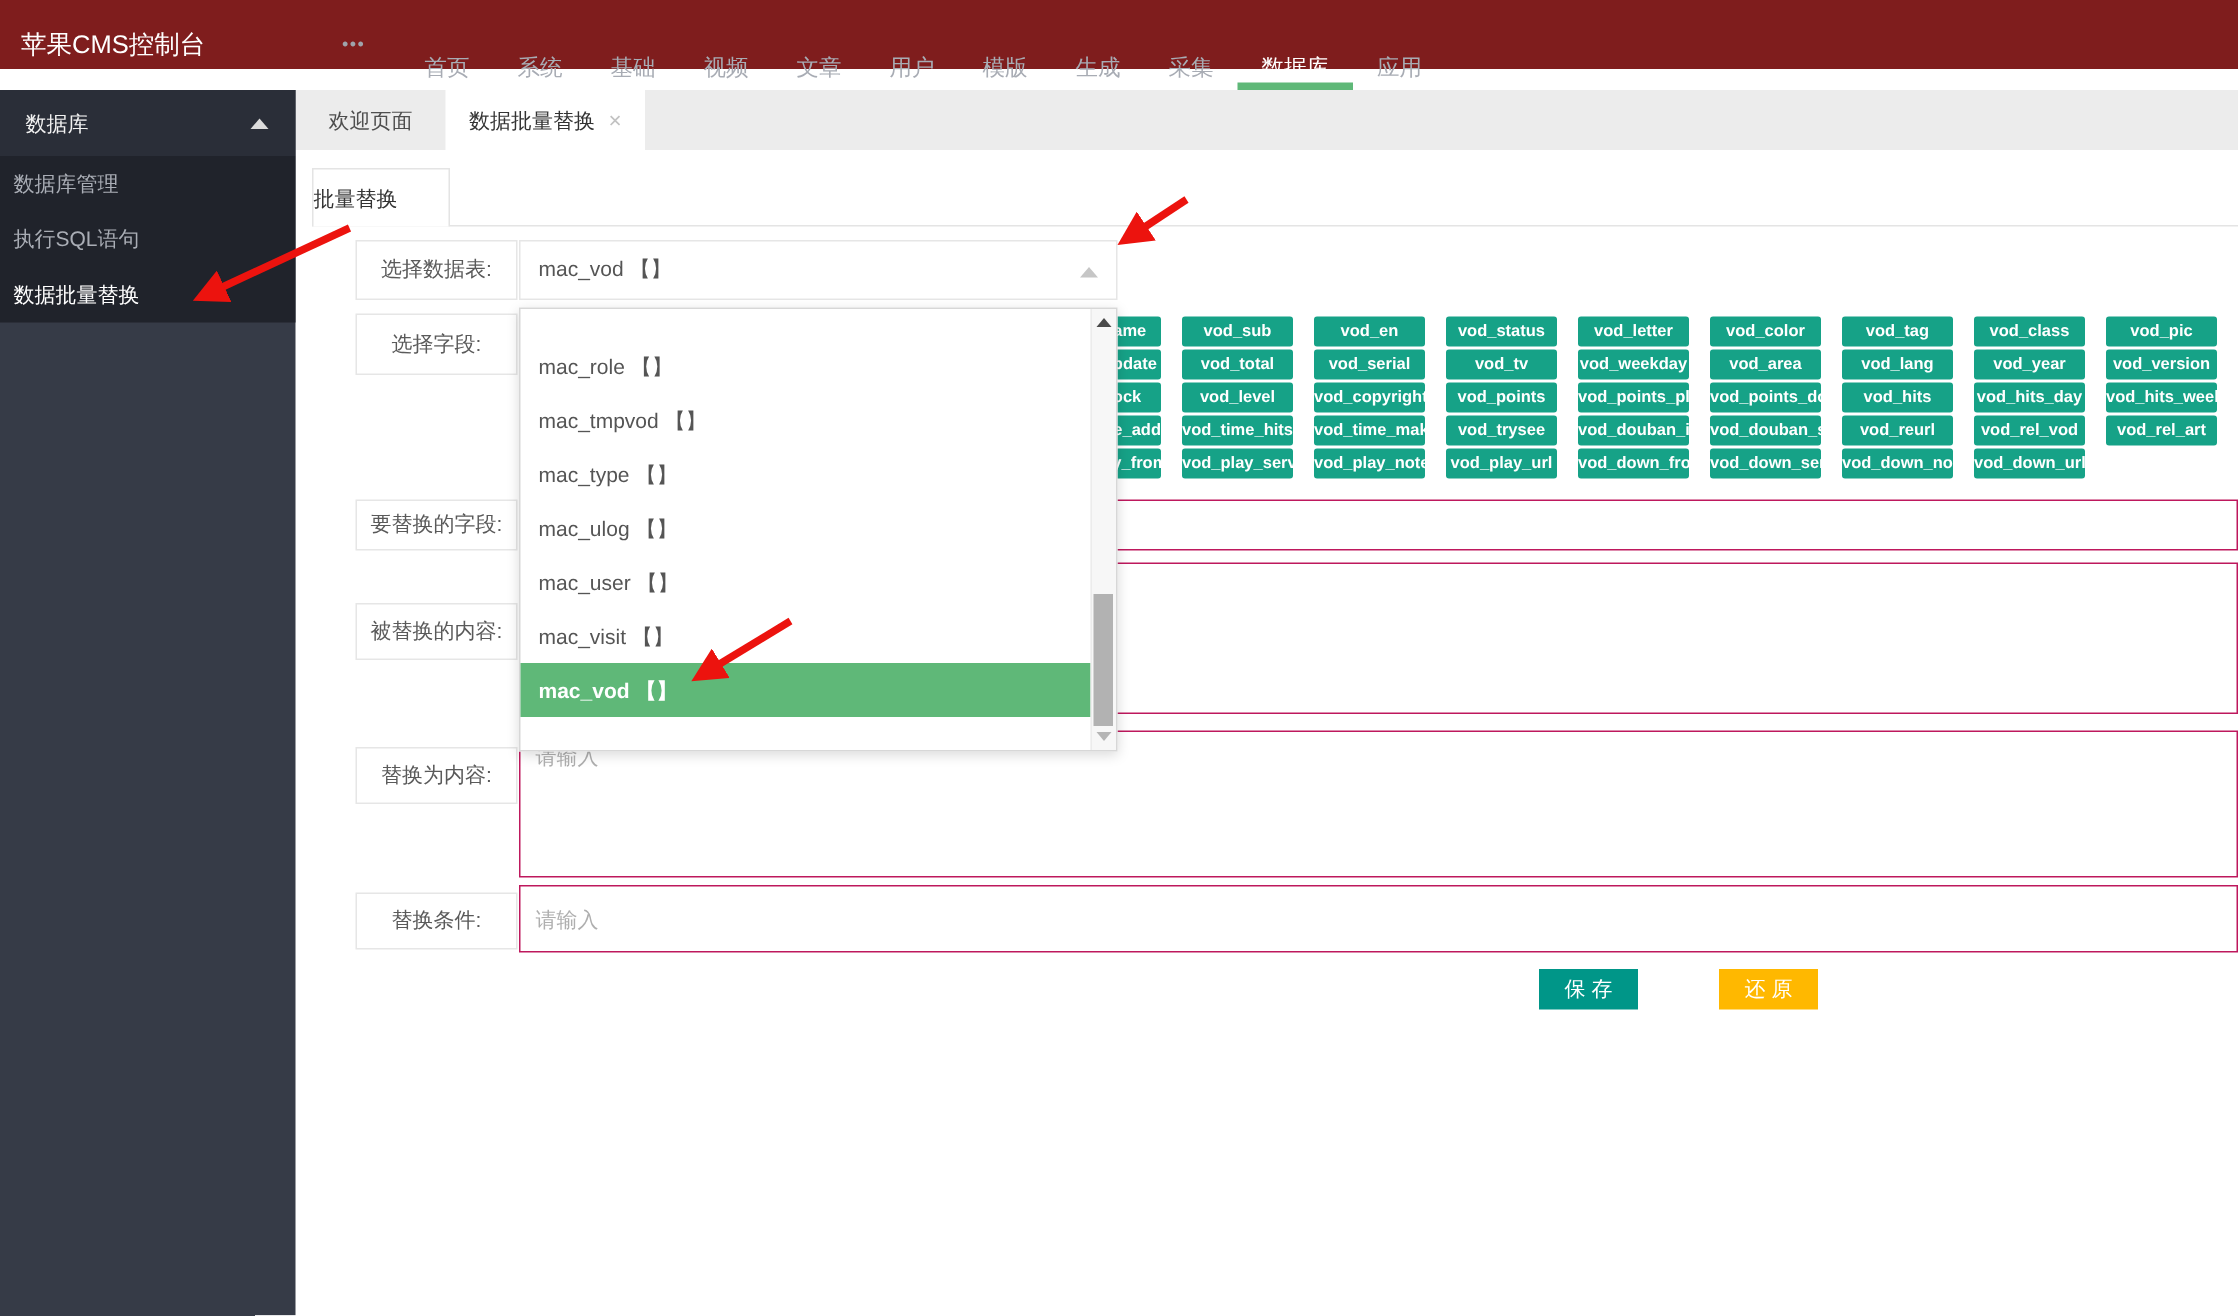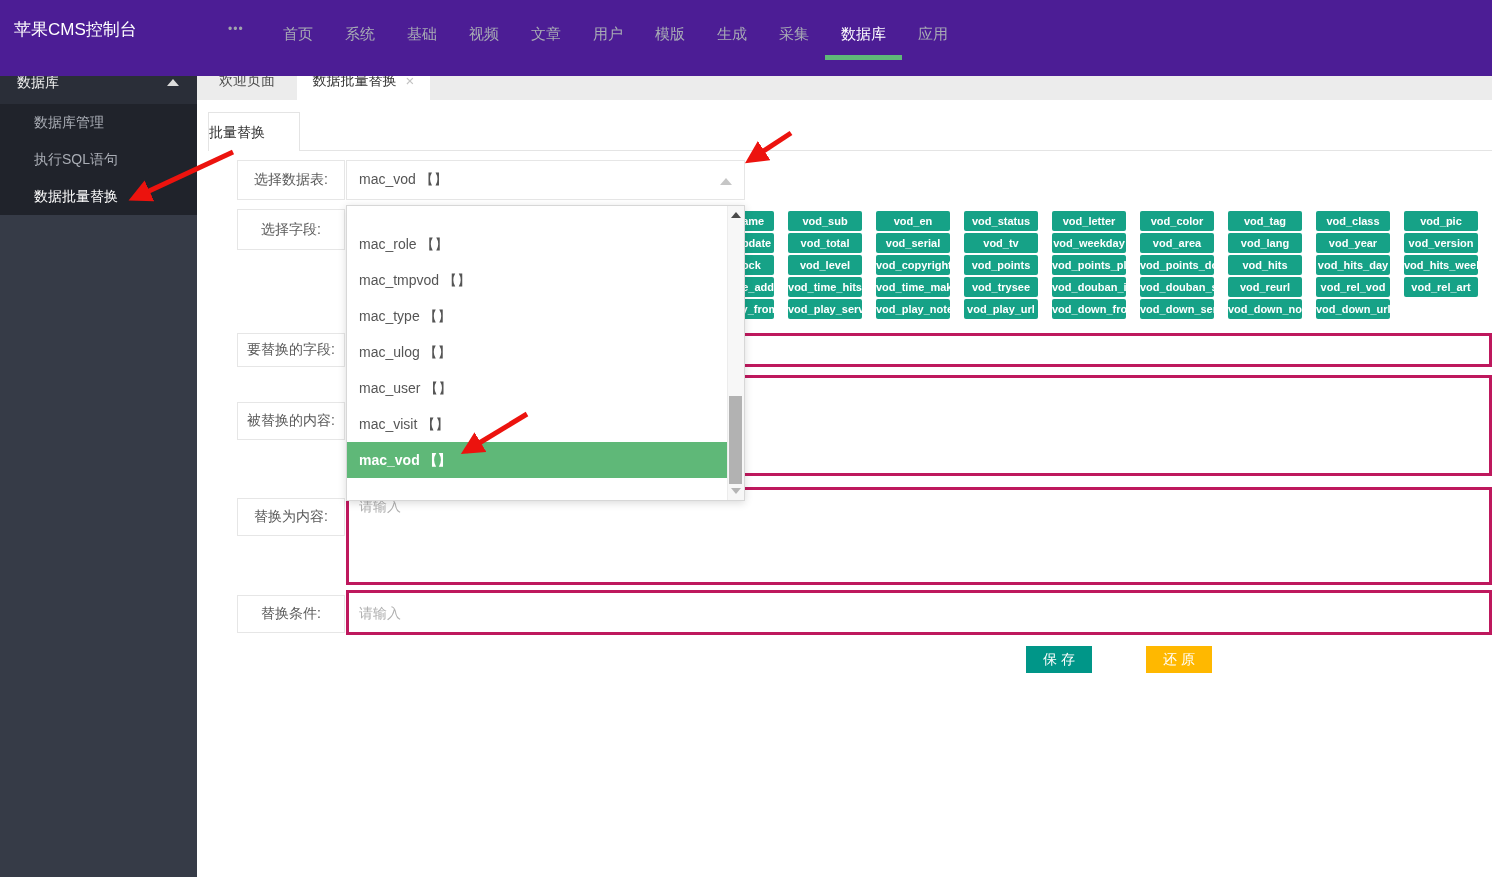--- a/index.html
+++ b/index.html
@@ -1,34 +1,34 @@
 <!DOCTYPE html>
 <html><head>
 <meta charset="utf-8">
 <style>
   html,body{margin:0;padding:0;background:#fff;}
   #app{position:relative;width:1492px;height:877px;overflow:hidden;background:#fff;
        font-family:"Liberation Sans","DejaVu Sans",sans-serif;}
 
   
-  .navbar{position:absolute;left:0;top:0;width:1492px;height:76px;background:#4c1d95;z-index:10;}
+  .navbar{position:absolute;left:0;top:0;width:1492px;height:46px;background:#7f1d1d;z-index:10;}
   .brand{position:absolute;left:14px;top:0;line-height:60px;color:#fff;font-size:17px;}
   .more-icon{position:absolute;left:228px;top:0;line-height:58px;color:#9FA3AB;font-size:12px;letter-spacing:1px;cursor:pointer;}
   .nav-items{position:absolute;left:267px;top:0;height:60px;display:flex;list-style:none;margin:0;padding:0;}
-  .nav-items li{position:relative;padding:4px 16px;line-height:60px;font-size:15px;color:#A8ACB4;cursor:pointer;white-space:nowrap;}
+  .nav-items li{position:relative;padding:16px 16px;line-height:60px;font-size:15px;color:#A8ACB4;cursor:pointer;white-space:nowrap;}
   .nav-items li.active{color:#fff;}
   .nav-items li.active::after{content:"";position:absolute;left:0;right:0;bottom:0;height:5px;background:#5FB878;}
 
   
   .sidebar{position:absolute;left:0;top:60px;width:197px;height:817px;background:#363B47;z-index:5;}
   .side-header{position:relative;height:44px;line-height:44px;background:#2A2E38;color:#F2F2F2;font-size:14px;padding-left:17px;cursor:pointer;}
   .chevron-up{position:absolute;right:18px;top:19px;width:0;height:0;
               border-left:6px solid transparent;border-right:6px solid transparent;border-bottom:7px solid #DCDCDC;}
   .side-items{background:#20232B;padding:0;margin:0;}
-  .side-item{height:37px;line-height:37px;padding-left:34px;font-size:14px;color:#A9ADB5;cursor:pointer;}
+  .side-item{height:37px;line-height:37px;padding-left:9px;font-size:14px;color:#A9ADB5;cursor:pointer;}
   .side-item.active{color:#fff;}
 
   
   .tabsbar{position:absolute;left:197px;top:60px;width:1295px;height:40px;background:#ECECEC;z-index:4;}
   .tab{position:absolute;top:0;height:40px;line-height:40px;font-size:14px;color:#4E4E4E;text-align:center;cursor:pointer;}
   .tab-welcome{left:0;width:100px;}
   .tab-current{left:100px;width:133px;background:#fff;display:flex;align-items:center;justify-content:center;color:#333;}
   .tab-close{color:#C2C2C2;font-size:15px;margin-left:9px;cursor:pointer;line-height:1;}
 
   
@@ -44,21 +44,21 @@
   .lbl-replacefield{top:233px;height:34px;text-align:right;}
   .lbl-replaced{top:276px;height:38px;margin-top:26px;}
   .lbl-replaceto{top:398px;height:38px;}
   .lbl-condition{top:495px;height:38px;}
 
   .select-box{position:absolute;left:149px;top:60px;width:399px;height:40px;border:1px solid #E6E6E6;background:#fff;
               box-sizing:border-box;display:flex;align-items:center;padding-left:12px;font-size:14px;color:#555;cursor:pointer;}
   .caret-up{position:absolute;right:12px;top:17px;width:0;height:0;
             border-left:6px solid transparent;border-right:6px solid transparent;border-bottom:7px solid #C6C6C6;}
 
-  .txt{position:absolute;left:149px;border:3px solid #be185d;box-sizing:border-box;font-size:14px;color:#4c1d95;
+  .txt{position:absolute;left:149px;border:1px solid #be185d;box-sizing:border-box;font-size:14px;color:#4c1d95;
        font-family:"Liberation Sans","DejaVu Sans",sans-serif;outline:none;resize:none;background:#fff;}
   .txt::placeholder{color:#AFAFAF;}
   .in-replacefield{top:233px;width:1146px;height:34px;padding:0 10px;}
   .ta-replaced{top:275px;width:1146px;height:101px;padding:8px 10px;}
   .ta-replaceto{top:387px;width:1146px;height:98px;padding:8px 10px;}
   .in-condition{top:490px;width:1146px;height:45px;padding:0 10px;}
 
   .btn{position:absolute;top:546px;width:66px;height:27px;border:none;border-radius:0;color:#fff;font-size:14px;
        cursor:pointer;font-family:inherit;}
   .btn-save{left:829px;background:#009688;}

